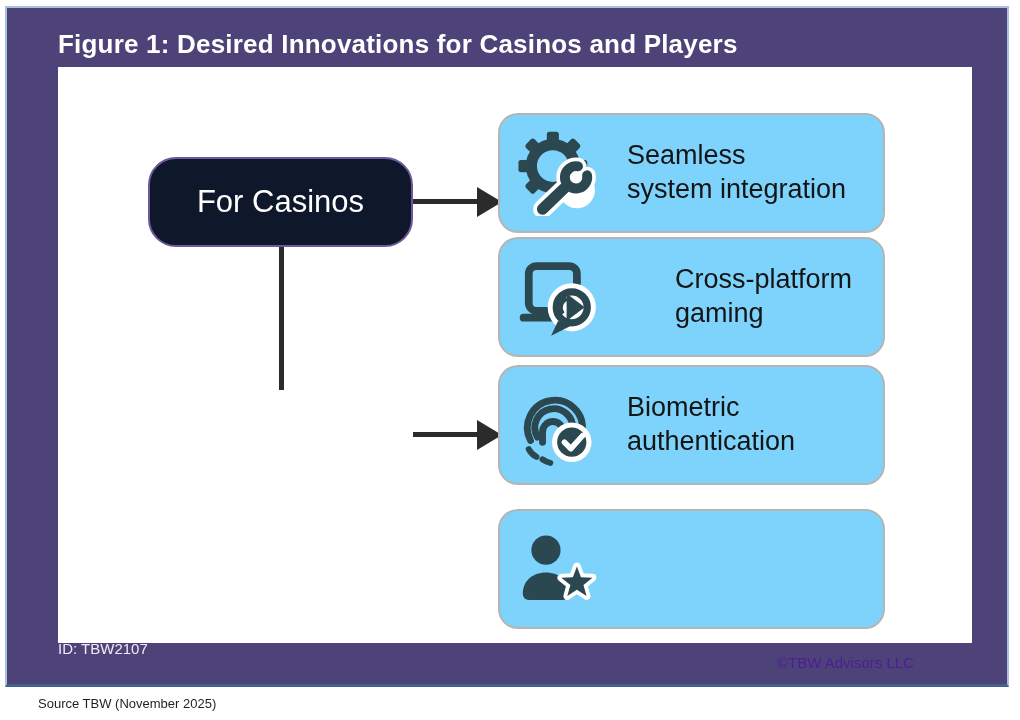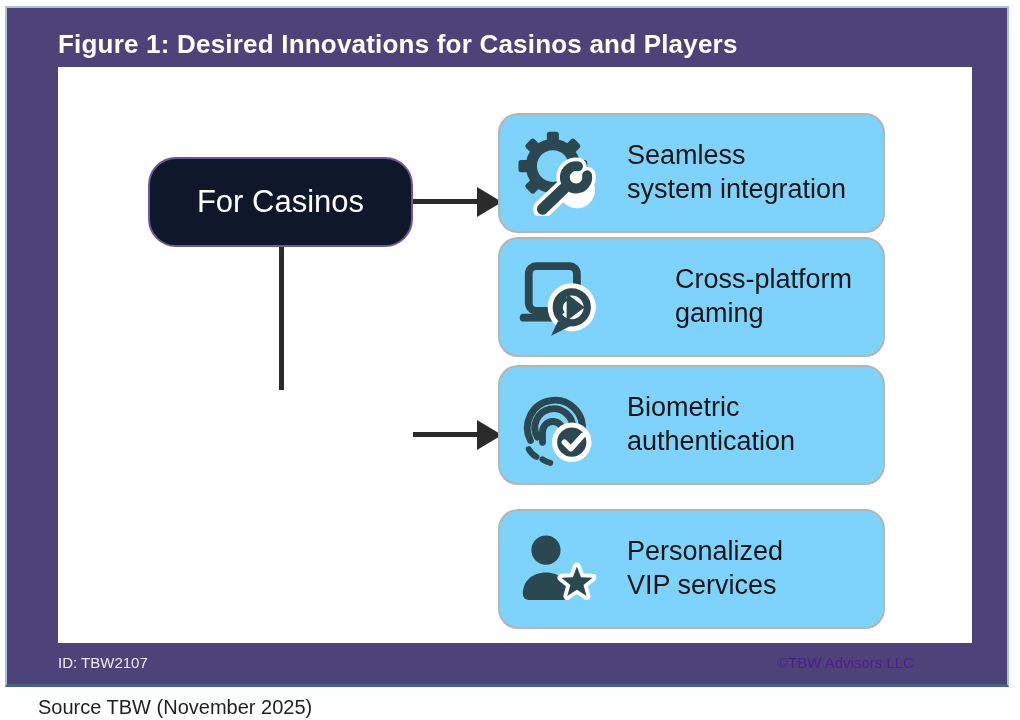--- a/index.html
+++ b/index.html
@@ -39,23 +39,23 @@
   .card{position:absolute;left:440px;width:387px;height:120px;background:#7dd3fc;
         border:2px solid #b5b5b5;border-radius:20px;box-sizing:border-box;
         display:flex;align-items:center;}
   .card-1{top:46px;} .card-2{top:170px;gap:48px;} .card-3{top:298px;} .card-4{top:442px;}
   .card-icon{width:86px;height:86px;margin-left:15px;flex:none;}
   .card-icon svg{width:100%;height:100%;display:block;}
   .card-label{margin-left:26px;font-size:27px;line-height:1.25;color:#141414;
               white-space:pre-line;}
 
   
-  .footer-id{position:absolute;left:58px;top:654px;color:#efeaf7;font-size:15px;text-align:center;}
+  .footer-id{position:absolute;left:58px;top:640px;color:#efeaf7;font-size:15px;text-align:center;}
   .footer-copy{position:absolute;left:777px;top:654px;color:#4c1d95;font-size:15px;}
-  .source-note{position:absolute;left:38px;top:696px;color:#1f1f1f;font-size:20px;}
+  .source-note{position:absolute;left:38px;top:696px;color:#1f1f1f;font-size:13px;}
 </style>
 </head>
 <body>
 
 <div class="page">
 
   <div class="frame"></div>
 
   <div class="fig-title">Figure 1: Desired Innovations for Casinos and Players</div>
 
@@ -137,22 +137,20 @@
 
     <div class="card card-4">
       <span class="card-icon">
         <svg viewBox="0 0 100 100" xmlns="http://www.w3.org/2000/svg">
           <circle cx="36" cy="28" r="17" fill="#2b4750"></circle>
           <path d="M9 79 c0 -15 11 -25 27 -25 c16 0 27 10 27 25 a7 7 0 0 1 -7 7 h-40 a7 7 0 0 1 -7 -7 z" fill="#2b4750"></path>
           <polygon points="72,47 76.7,59.5 90.1,60.1 79.6,68.5 83.2,81.4 72,74 60.8,81.4 64.4,68.5 53.9,60.1 67.3,59.5" fill="#ffffff" stroke="#ffffff" stroke-width="9" stroke-linejoin="round"></polygon>
           <polygon points="72,47 76.7,59.5 90.1,60.1 79.6,68.5 83.2,81.4 72,74 60.8,81.4 64.4,68.5 53.9,60.1 67.3,59.5" fill="#2b4750"></polygon>
         </svg>
       </span>
-      <span class="card-label">Personalized
-VIP services</span>
     </div>
 
   </div>
 
   <div class="footer-id">ID: TBW2107</div>
   <div class="footer-copy">©TBW Advisors LLC</div>
   <div class="source-note">Source TBW (November 2025)</div>
 
 </div>
 

